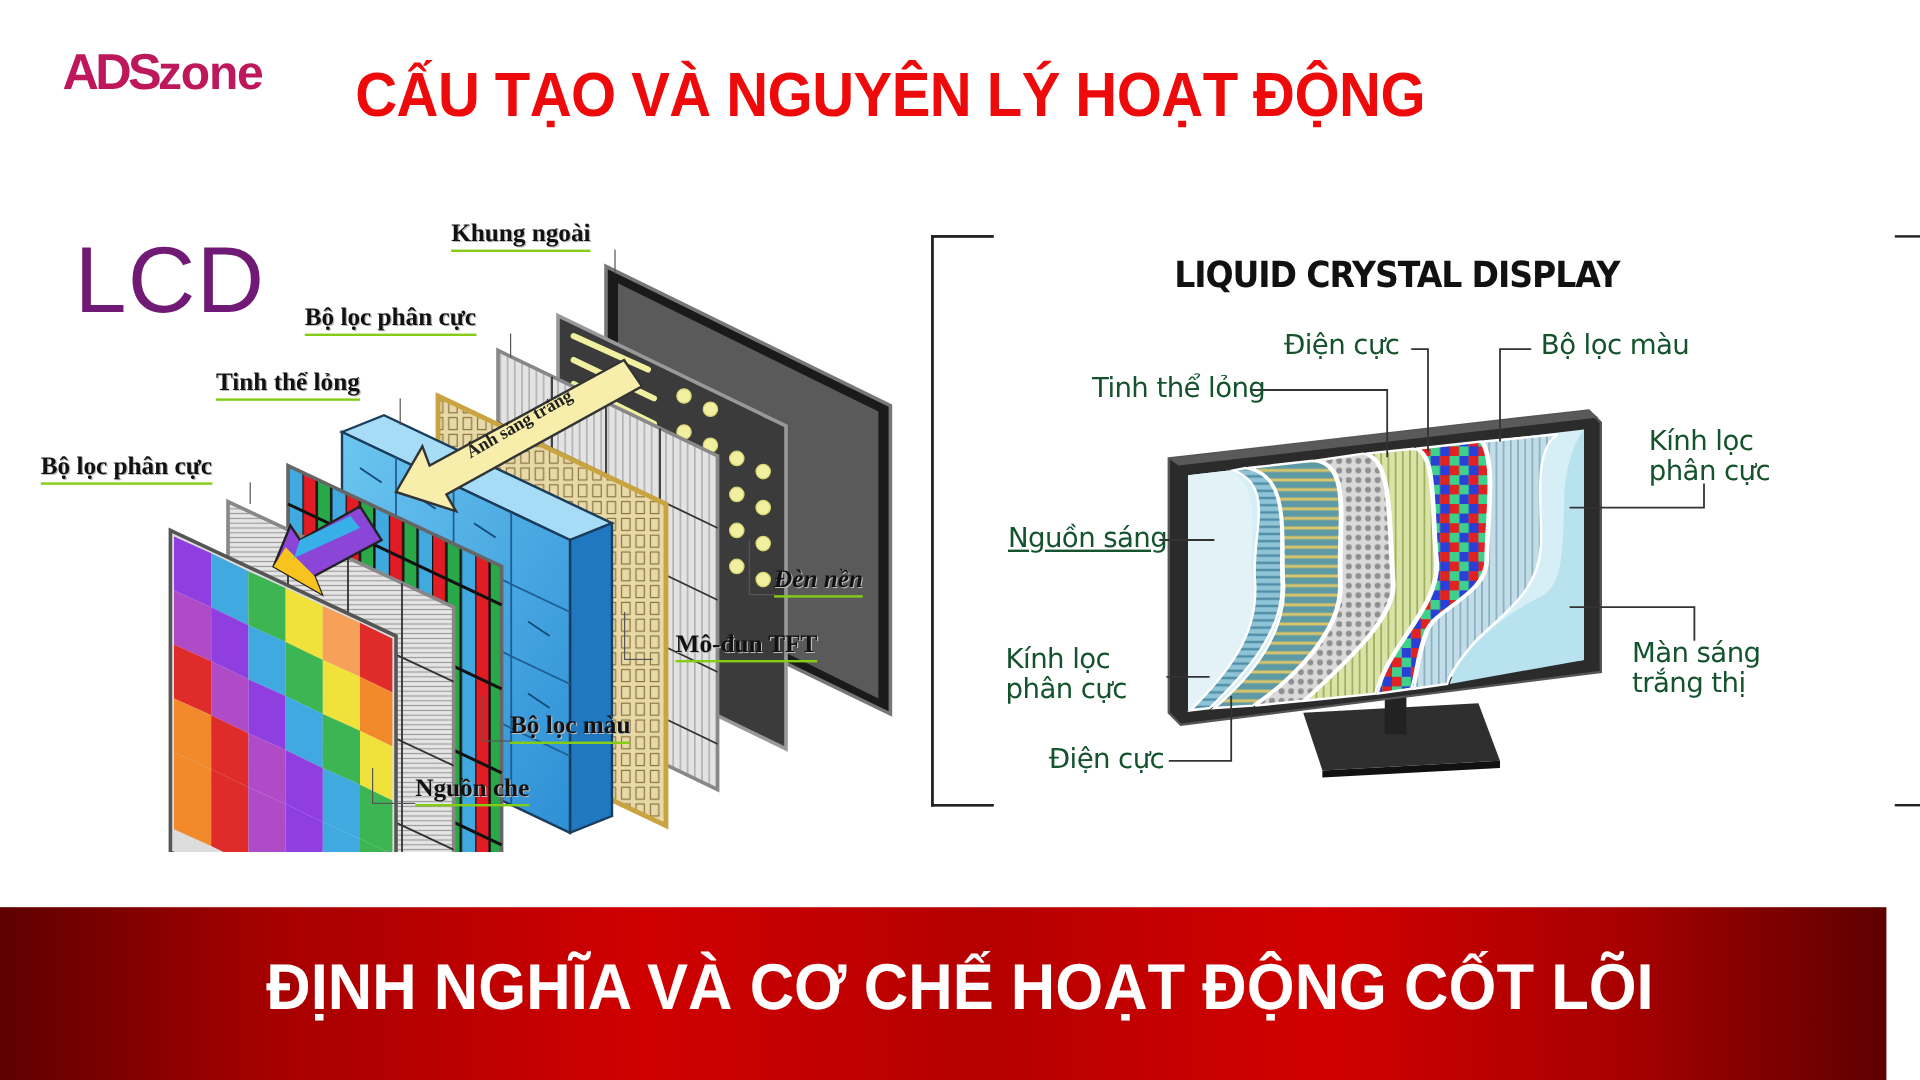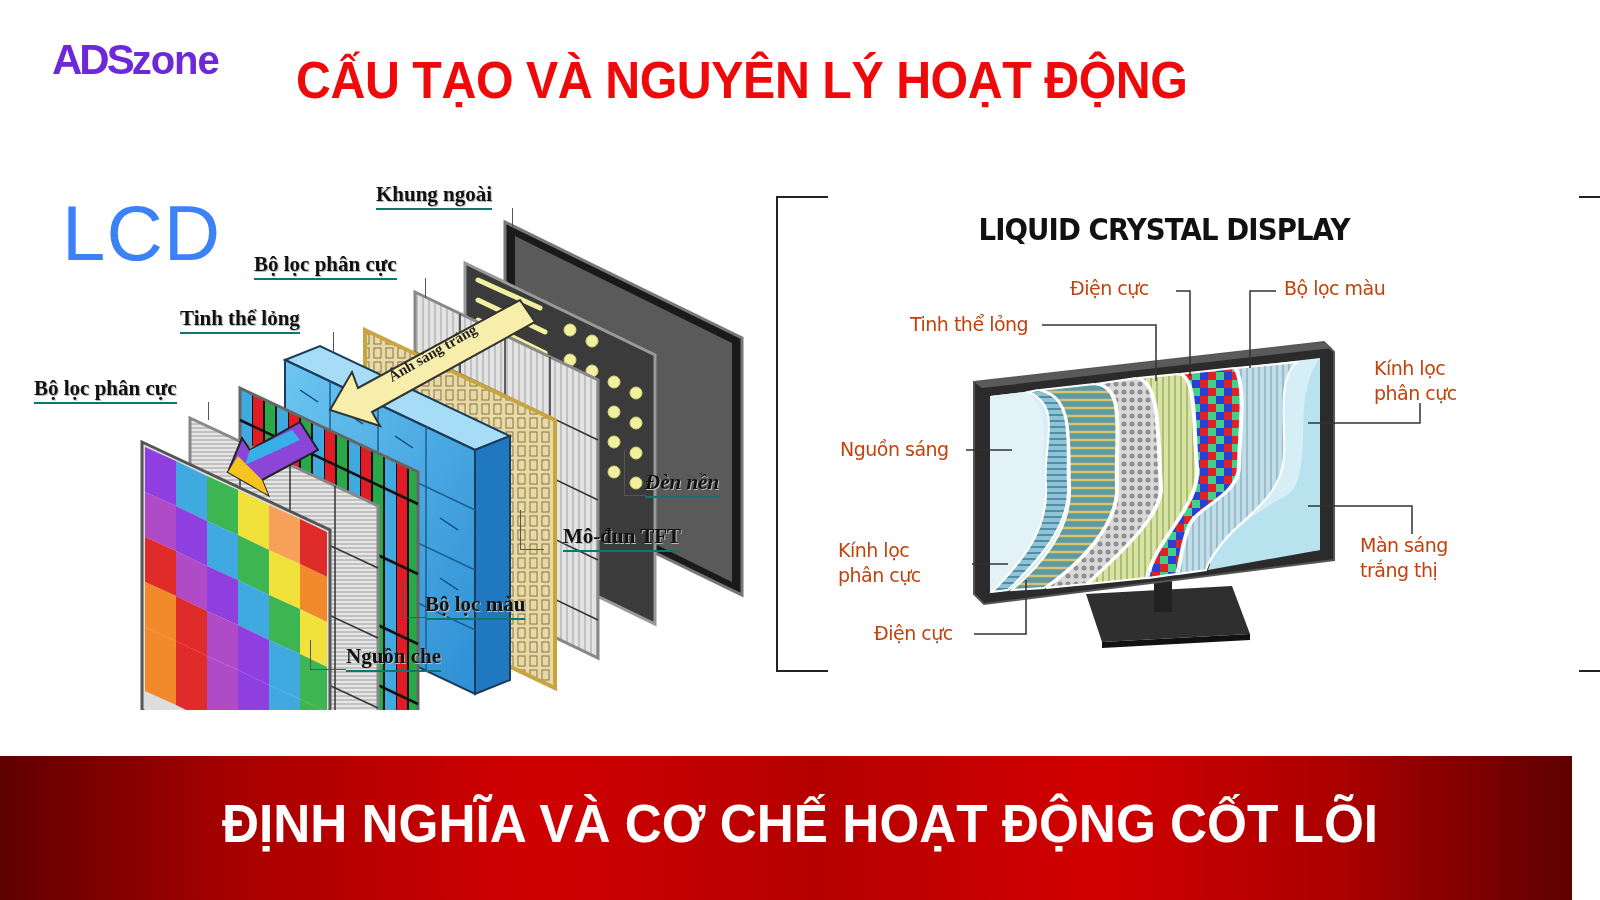--- a/index.html
+++ b/index.html
@@ -2,58 +2,58 @@
 <html><head>
 <meta charset="utf-8">
 <style>
   * { box-sizing: border-box; margin: 0; padding: 0; }
   html, body { width: 1600px; height: 900px; overflow: hidden; background: #ffffff; }
   body { position: relative; font-family: "Liberation Sans", sans-serif; }
 
   .logo {
     position: absolute; left: 52px; top: 36px;
     font-family: "Liberation Sans", sans-serif; font-weight: 700;
-    font-size: 42px; color: #6d28d9; letter-spacing: -2px; font-style: normal;
+    font-size: 42px; color: #be185d; letter-spacing: -2px; font-style: normal;
   }
   .logo .ads { font-weight: 700; letter-spacing: -3px; }
   .logo .zone { font-weight: 700; font-size: 40px; letter-spacing: -1px; }
 
   .main-title {
     position: absolute; left: 296px; top: 50px; width: 990px;
     font-family: "Liberation Sans", sans-serif; font-weight: 700;
     font-size: 52px; color: #ee0a0a; letter-spacing: -0.5px; white-space: nowrap;
     transform: scaleX(0.93); transform-origin: left center;
   }
 
   
   .left-diagram { position: absolute; left: 0; top: 150px; width: 780px; height: 560px; }
   .lcd-big {
     position: absolute; left: 62px; top: 38px;
-    font-family: "Liberation Sans", sans-serif; font-size: 78px; font-weight: 400; color: #3b82f6;
+    font-family: "Liberation Sans", sans-serif; font-size: 78px; font-weight: 400; color: #701a75;
     letter-spacing: 1px;
   }
   .serif-label {
     position: absolute; font-family: "Liberation Serif", serif; font-weight: 700;
     font-size: 21px; color: #111; white-space: nowrap;
-    border-bottom: 2px solid #0f766e; padding-bottom: 1px; text-shadow: 1px 1px 0 #bbb;
+    border-bottom: 2px solid #84cc16; padding-bottom: 1px; text-shadow: 1px 1px 0 #bbb;
   }
   .leader { position: absolute; border-color: #555; border-style: solid; border-width: 0; }
   .layer-svg { position: absolute; left: 0; top: 0; }
 
   
   .right-diagram { position: absolute; left: 776px; top: 196px; width: 855px; height: 490px; }
   .bracket { position: absolute; border-color: #222; border-style: solid; border-width: 0; }
   .lcd-title {
     position: absolute; left: 0; top: 16px; width: 776px; text-align: center;
     font-family: "DejaVu Sans", sans-serif; font-weight: 700; font-size: 30px;
     color: #111; letter-spacing: -1px; transform: scaleX(0.92);
   }
   .sans-label {
     position: absolute; font-family: "DejaVu Sans", sans-serif; font-weight: 400;
-    font-size: 19px; color: #c2410c; white-space: nowrap; line-height: 25px;
+    font-size: 23px; color: #14532d; white-space: nowrap; line-height: 25px;
     letter-spacing: -0.5px;
   }
   .sans-label.center { text-align: left; }
 
   
   .banner {
     position: absolute; left: 0; top: 756px; width: 1572px; height: 144px;
     background: linear-gradient(90deg, #5e0000 0%, #a50000 14%, #d00000 34%, #b50000 52%, #d20000 70%, #a80000 86%, #5e0000 100%);
   }
   .banner-text {
@@ -338,21 +338,21 @@
 
   <div class="sans-label" style="left:294px; top:80px;">Điện cực</div>
   <div class="sans-label" style="left:508px; top:80px;">Bộ lọc màu</div>
   <div class="sans-label" style="left:134px; top:116px;">Tinh thể lỏng</div>
 
   <div class="sans-label center" style="left:598px; top:160px; width:110px;">
     <div>Kính lọc</div>
     <div>phân cực</div>
   </div>
 
-  <div class="sans-label" style="left:64px; top:241px;">Nguồn sáng</div>
+  <div class="sans-label" style="left:64px; top:241px;text-decoration:underline;">Nguồn sáng</div>
 
   <div class="sans-label center" style="left:62px; top:342px; width:120px;">
     <div>Kính lọc</div>
     <div>phân cực</div>
   </div>
 
   <div class="sans-label center" style="left:584px; top:337px; width:110px;">
     <div>Màn sáng</div>
     <div>trắng thị</div>
   </div>

